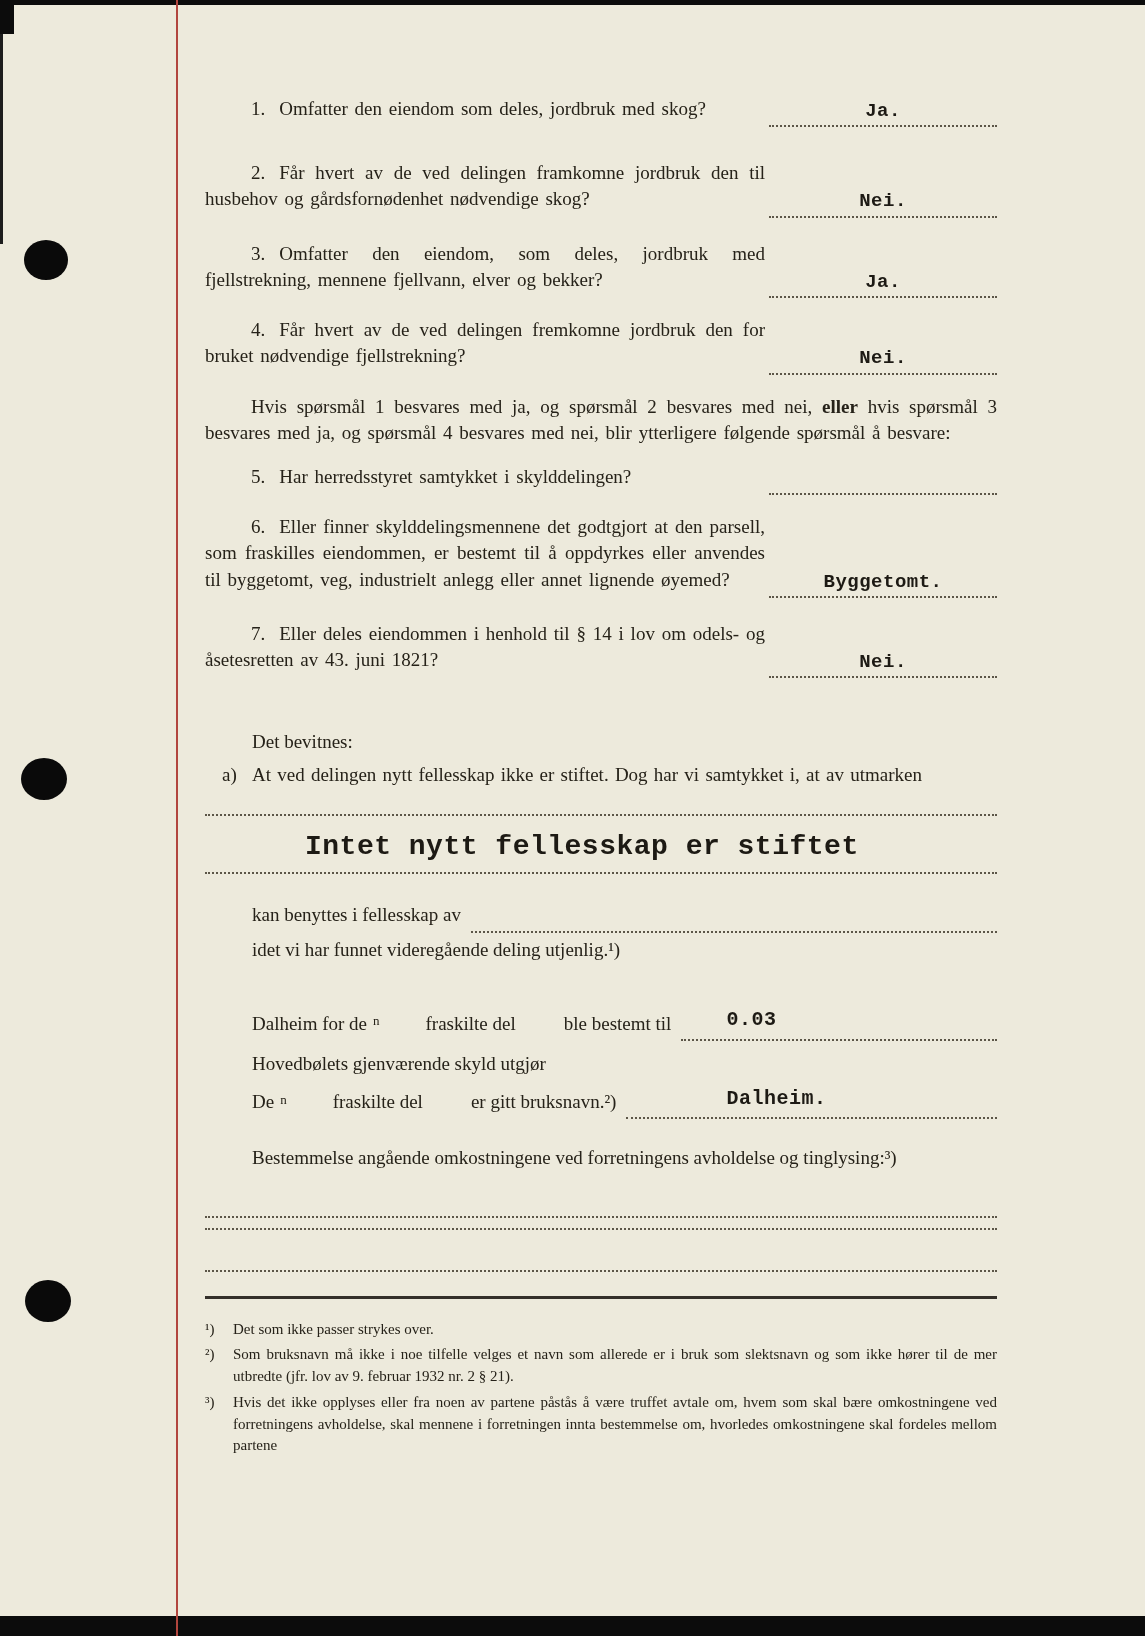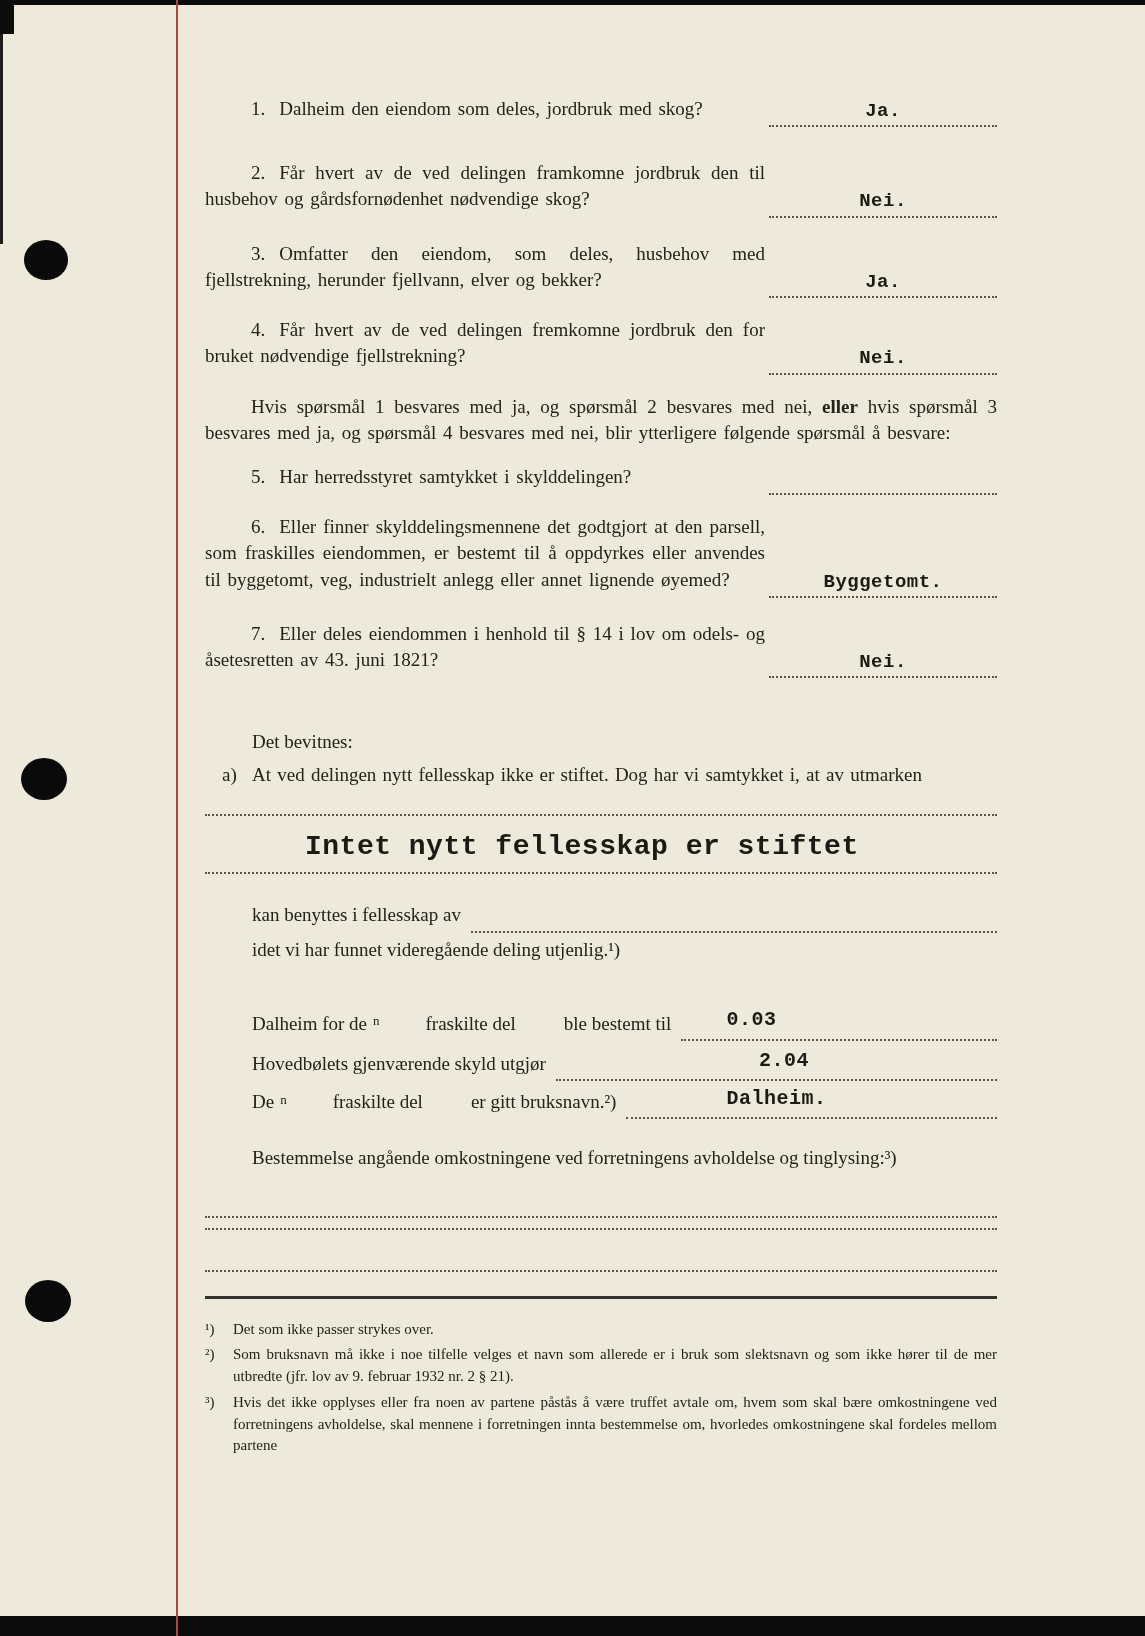--- a/index.html
+++ b/index.html
@@ -97,31 +97,31 @@
   <div class="edge-corner"></div>
   <div class="edge-left-line"></div>
   <div class="redline"></div>
   <div class="hole hole-1"></div>
   <div class="hole hole-2"></div>
   <div class="hole hole-3"></div>
 
   <div class="content">
 
     <div class="q-row">
-      <p class="q-text"><span class="q-no">1.</span><span>Dalheim den eiendom som deles, jordbruk med skog?</span></p>
+      <p class="q-text"><span class="q-no">1.</span><span>Omfatter den eiendom som deles, jordbruk med skog?</span></p>
       <div class="q-answer"><span class="typed">Ja.</span></div>
     </div>
 
     <div class="q-row" style="margin-top:38px">
       <p class="q-text"><span class="q-no">2.</span><span>Får hvert av de ved delingen framkomne jordbruk den til husbehov og gårdsfornødenhet nødvendige skog?</span></p>
       <div class="q-answer"><span class="typed">Nei.</span></div>
     </div>
 
     <div class="q-row" style="margin-top:28px">
-      <p class="q-text"><span class="q-no">3.</span><span>Omfatter den eiendom, som deles, husbehov med fjellstrekning, herunder fjellvann, elver og bekker?</span></p>
+      <p class="q-text"><span class="q-no">3.</span><span>Omfatter den eiendom, som deles, jordbruk med fjellstrekning, mennene fjellvann, elver og bekker?</span></p>
       <div class="q-answer"><span class="typed">Ja.</span></div>
     </div>
 
     <div class="q-row" style="margin-top:24px">
       <p class="q-text"><span class="q-no">4.</span><span>Får hvert av de ved delingen fremkomne jordbruk den for bruket nødvendige fjellstrekning?</span></p>
       <div class="q-answer"><span class="typed">Nei.</span></div>
     </div>
 
     <p class="intro" style="margin-top:24px"><span>Hvis spørsmål 1 besvares med ja, og spørsmål 2 besvares med nei, </span><b>eller</b><span> hvis spørsmål 3 besvares med ja, og spørsmål 4 besvares med nei, blir ytterligere følgende spørsmål å besvare:</span></p>
 
@@ -161,23 +161,20 @@
       <span class="fsup">n</span>
       <span class="fgap fspan">fraskilte del</span>
       <span class="fsmall fspan">ble bestemt til</span>
       <span class="leader">
           <span class="typed lval lval-a">0.03</span>
         </span>
     </div>
 
     <div class="flexfield pl47" style="margin-top:14px">
       <span class="fsmall fspan">Hovedbølets gjenværende skyld utgjør</span>
-      <span class="leader">
-          <span class="typed lval lval-b">2.04</span>
-        </span>
     </div>
 
     <div class="flexfield pl47" style="margin-top:12px">
       <span class="fspan">De</span>
       <span class="fsup">n</span>
       <span class="fgap fspan">fraskilte del</span>
       <span class="fsmall fspan">er gitt bruksnavn.²)</span>
       <span class="leader">
           <span class="typed lval lval-c">Dalheim.</span>
         </span>

